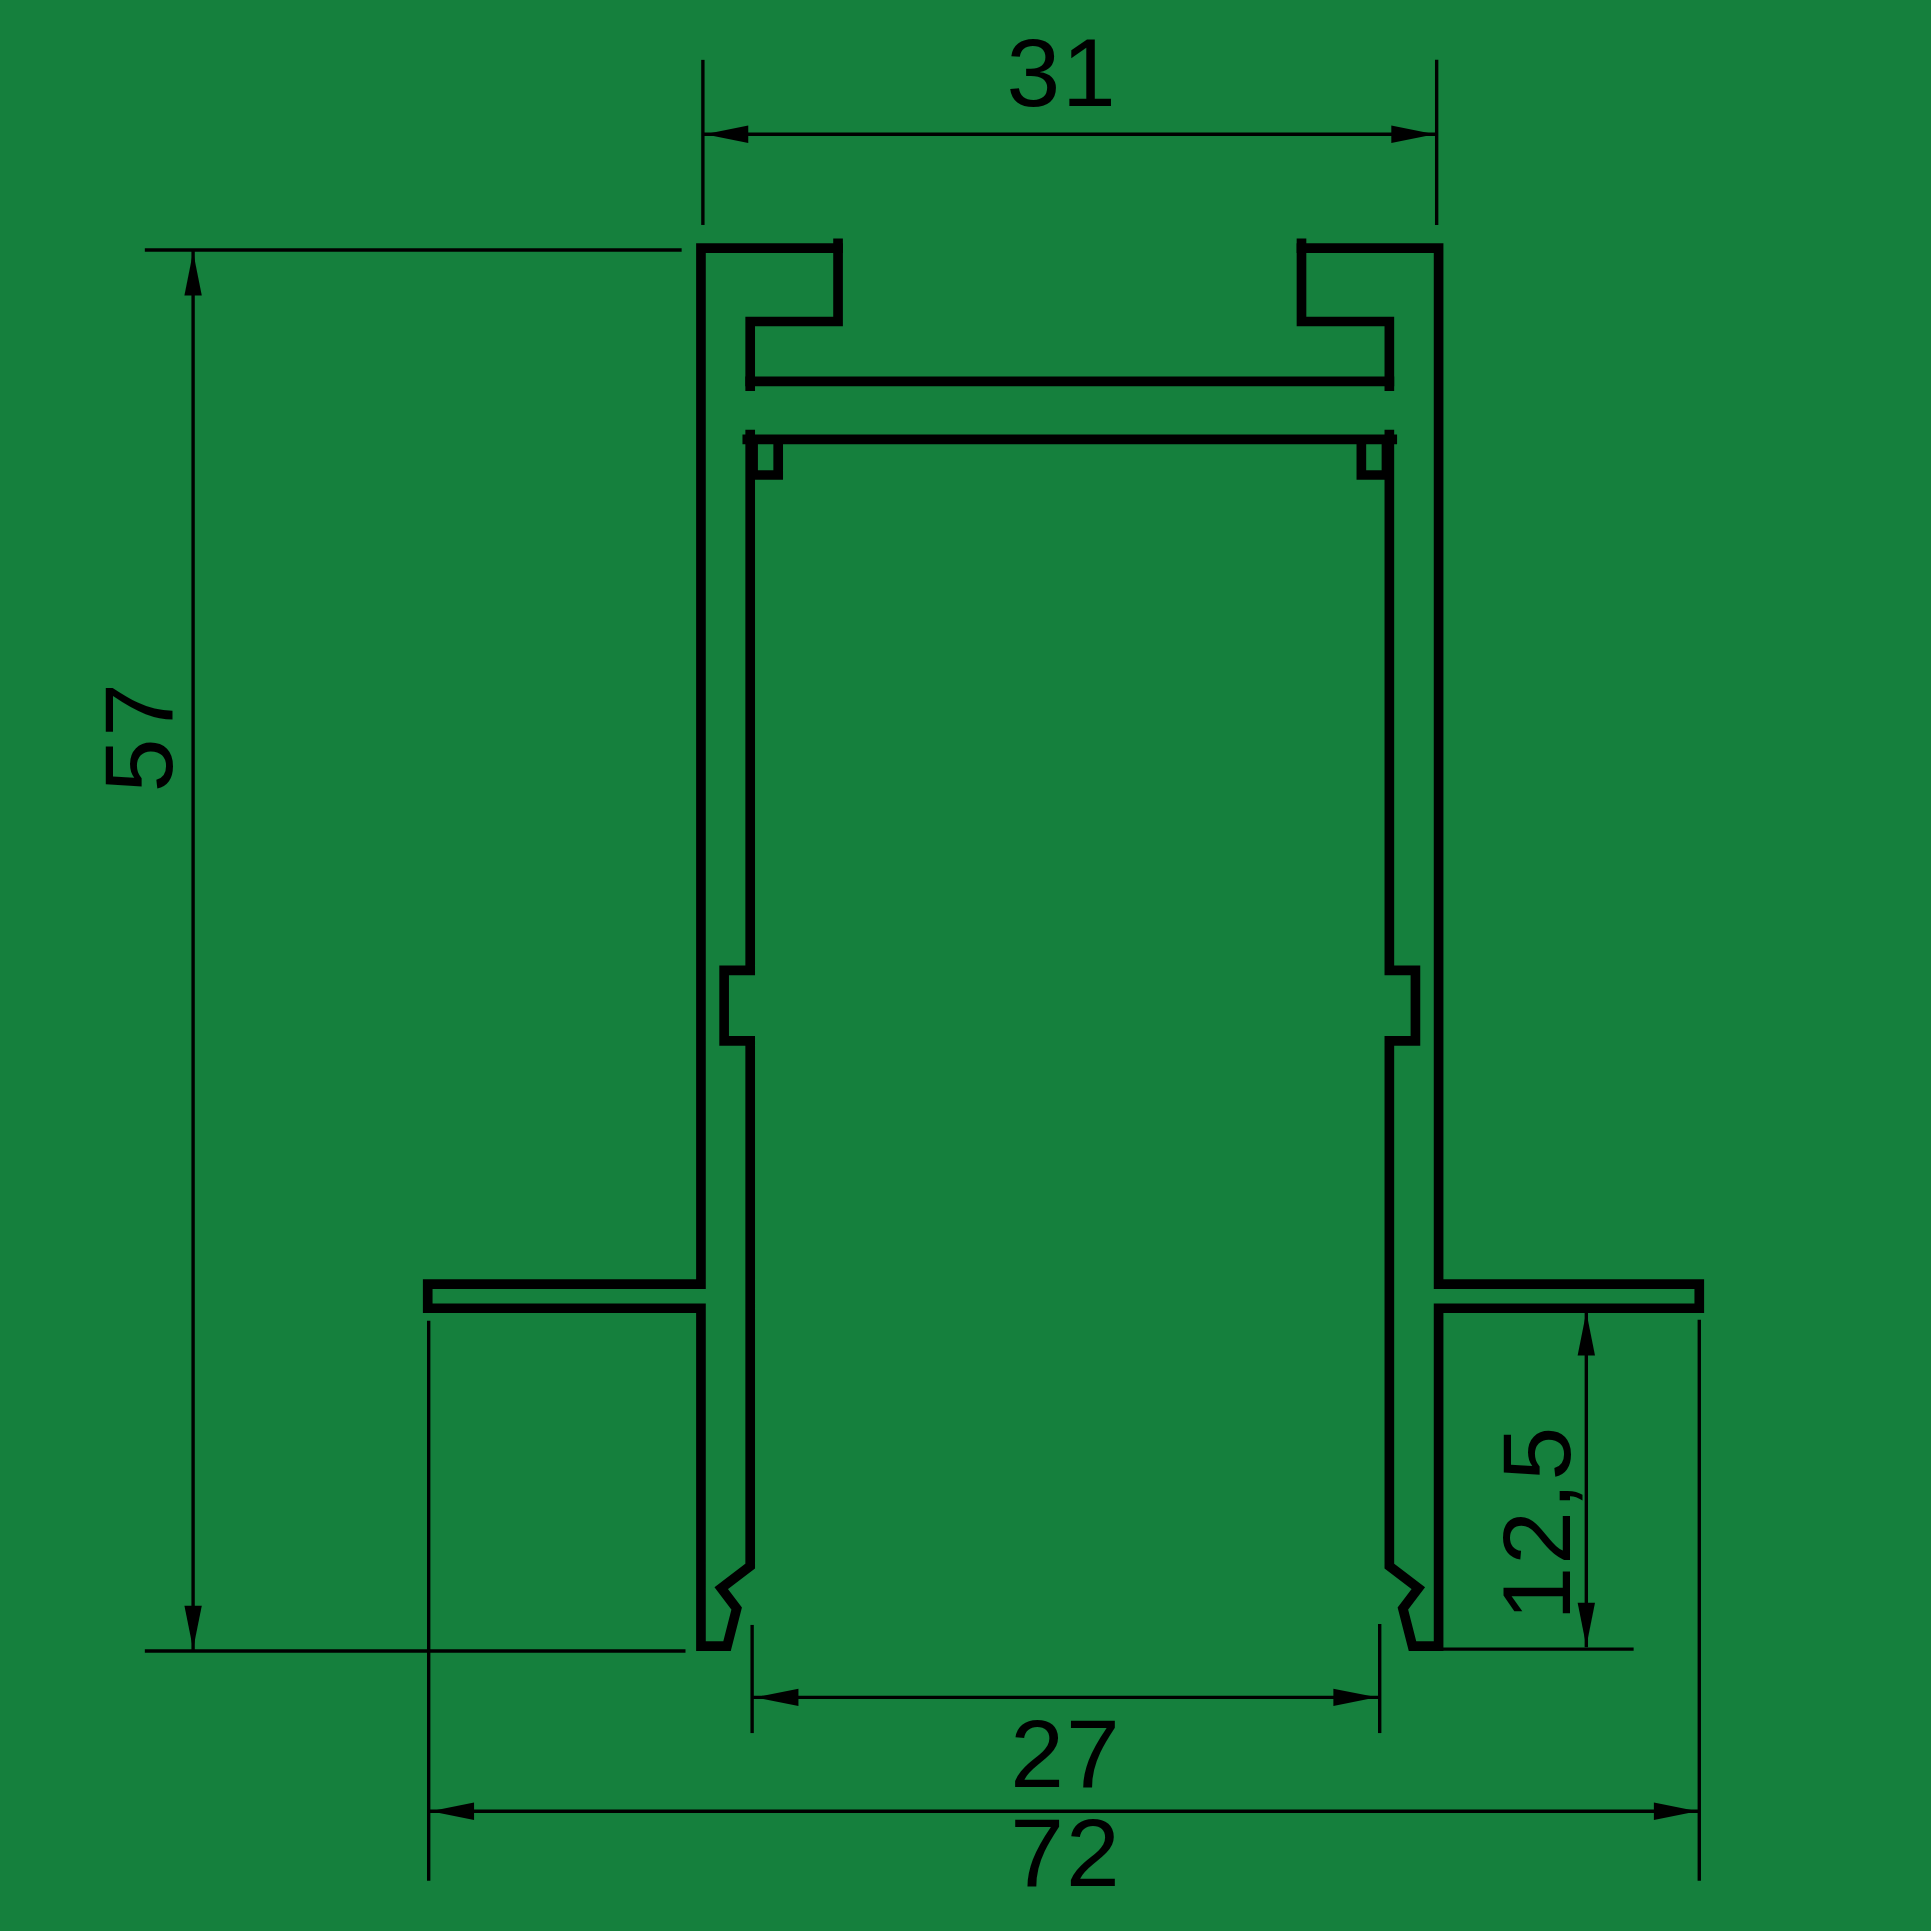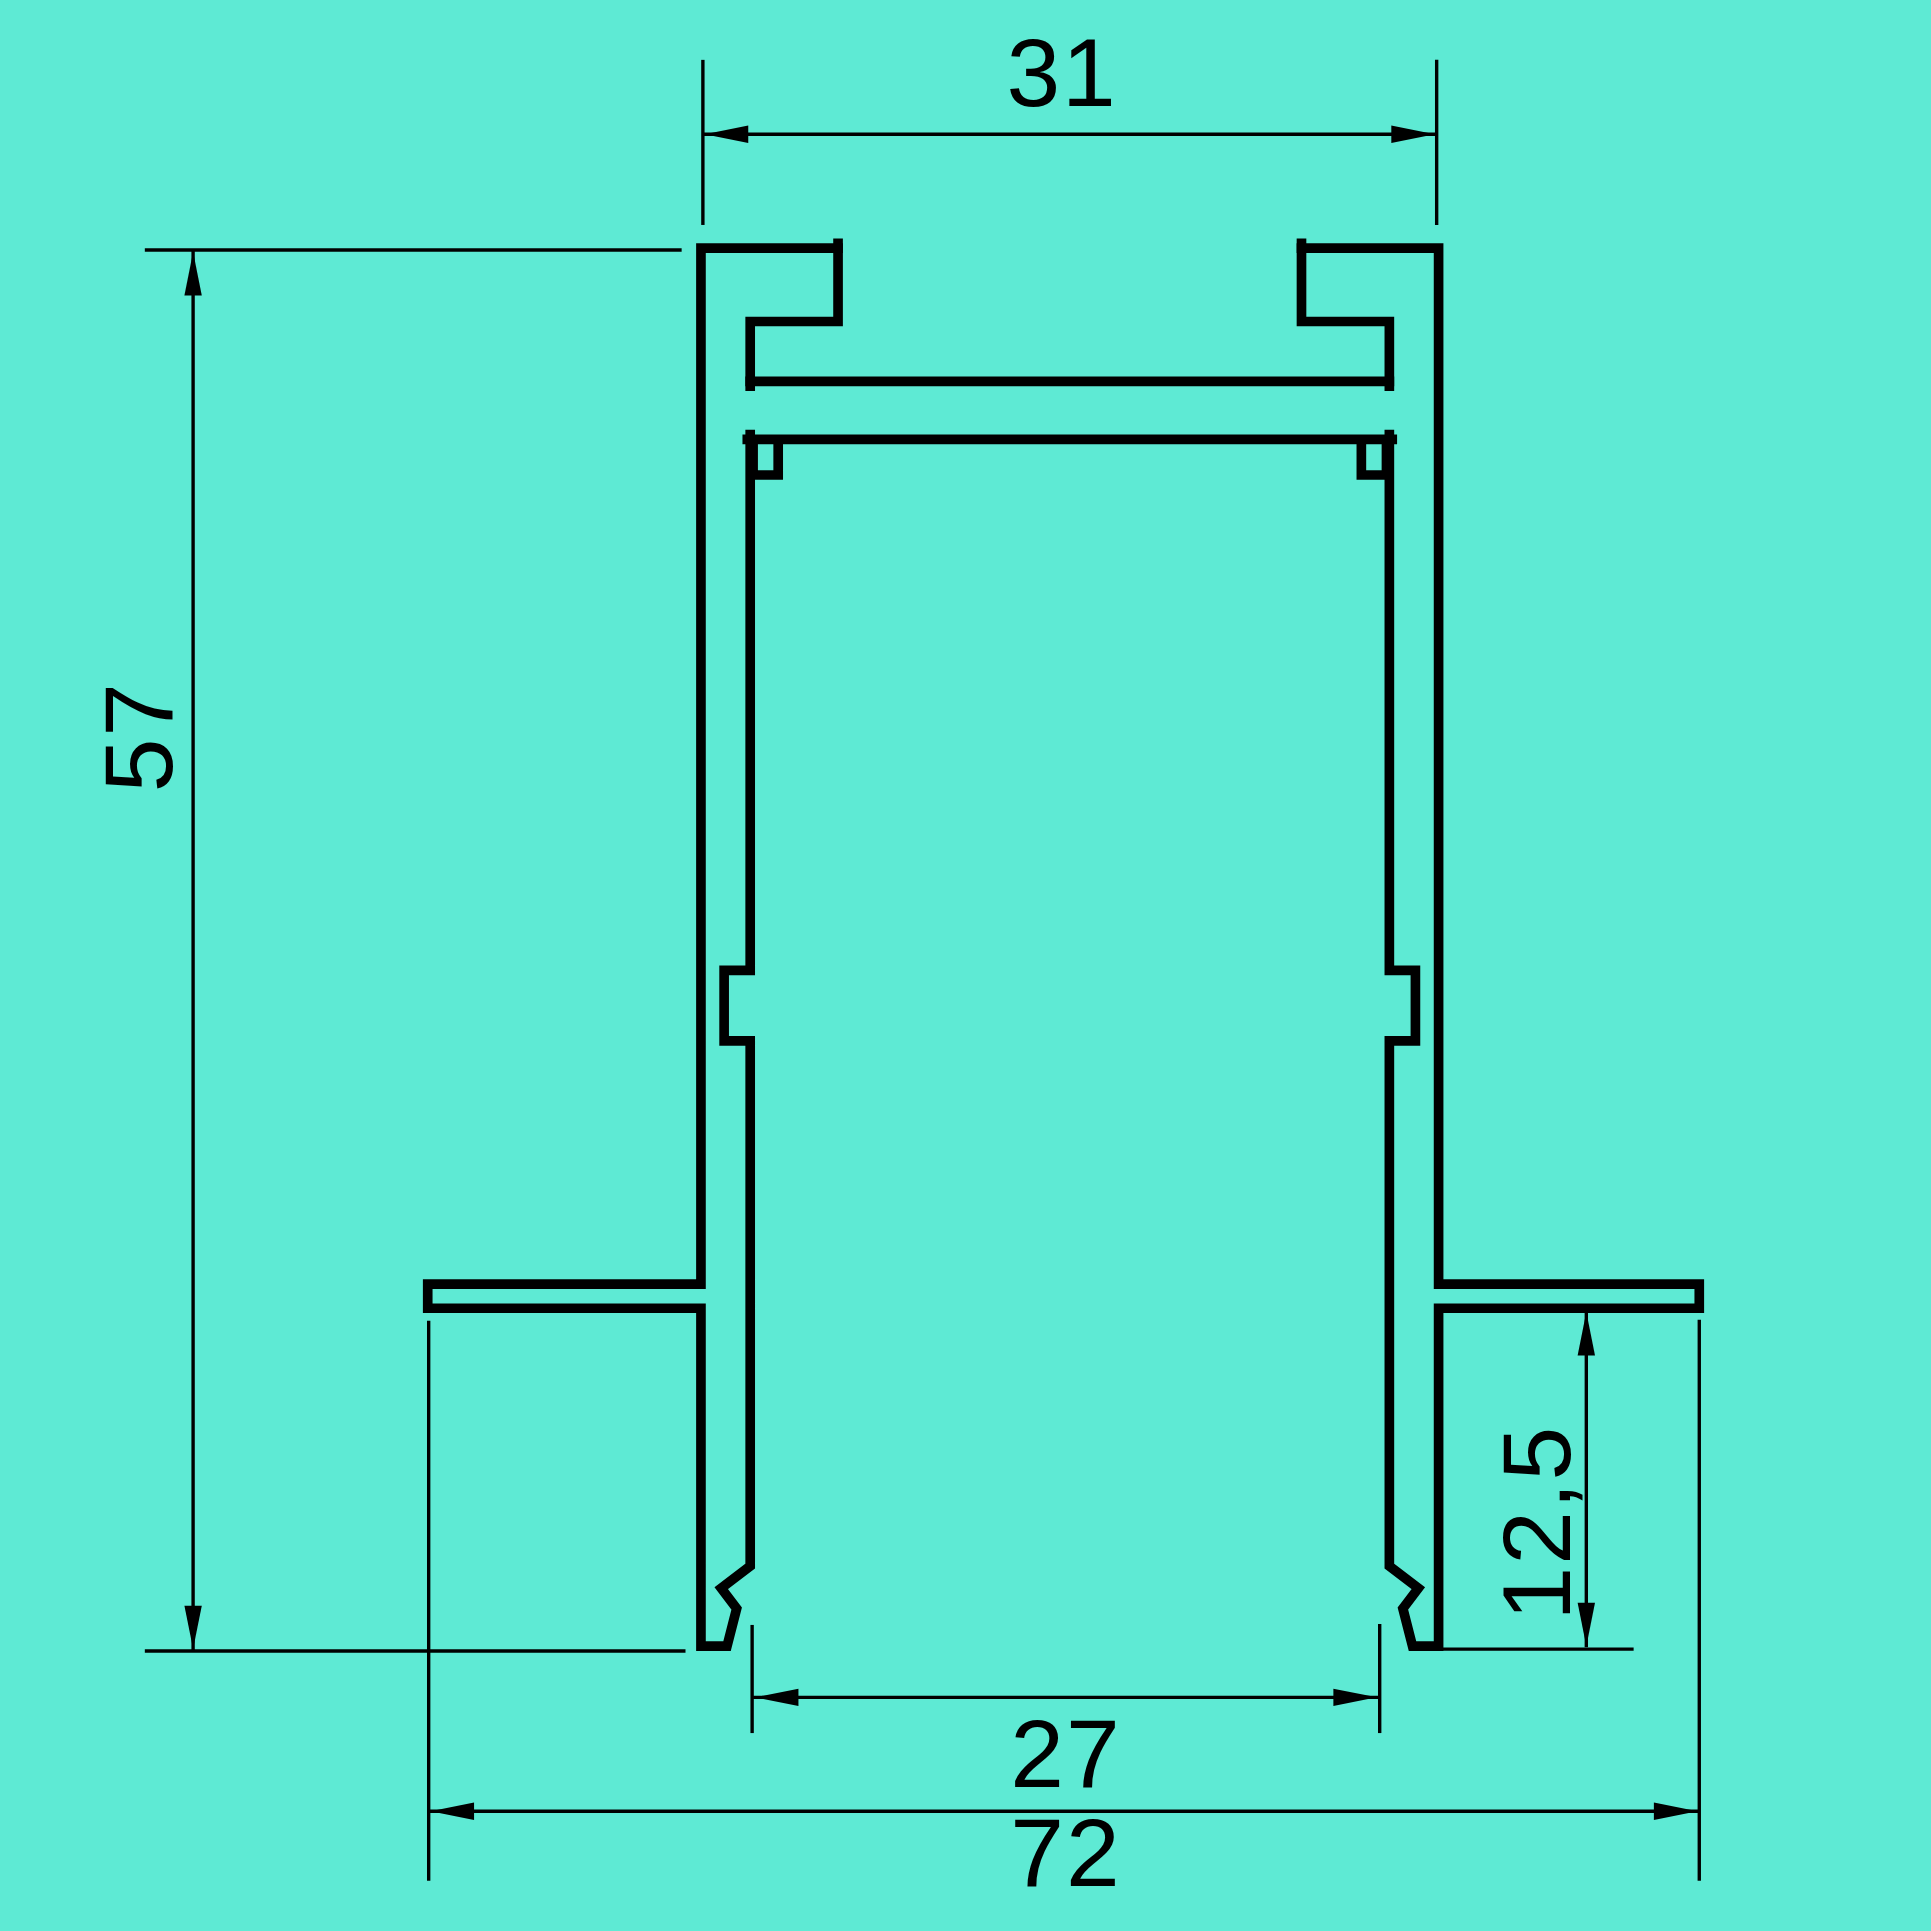--- a/index.html
+++ b/index.html
@@ -7,21 +7,21 @@
     padding: 0;
     background: #ffffff;
     width: 1931px;
     height: 1931px;
     font-family: "Liberation Sans", sans-serif;
   }
   .drawing-stage {
     position: relative;
     width: 1931px;
     height: 1931px;
-    background: #5eead4;
+    background: #15803d;
     overflow: hidden;
   }
   svg { display: block; }
   .profile-stroke {
     fill: none;
     stroke: #000000;
     stroke-width: 10;
     stroke-linecap: square;
     stroke-linejoin: miter;
   }

